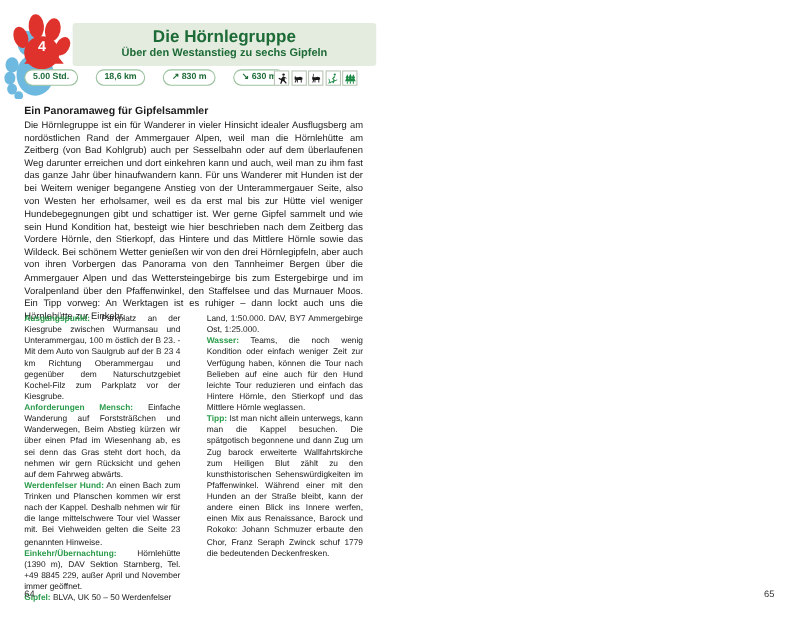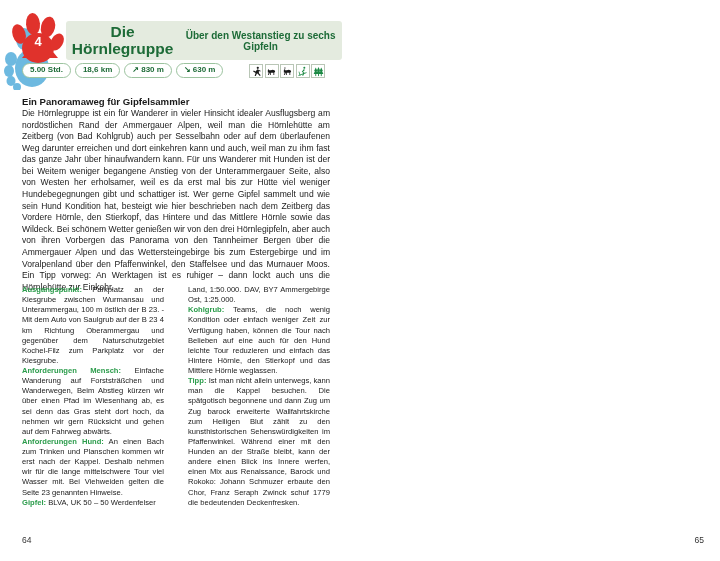--- a/index.html
+++ b/index.html
@@ -22,27 +22,27 @@
     position:absolute; left:23px; top:27px; width:30px; height:28px;
     color:#fff; font-weight:bold; font-size:13px;
     display:flex; align-items:center; justify-content:center;
     letter-spacing:-0.3px;
   }
 
   
   .title-band {
     position:absolute; left:66px; top:21px; width:276px; height:39px;
     background:#e4ebdf; border-radius:3px;
-    display:flex; flex-direction:row; align-items:center; justify-content:center;text-align:center;
+    display:flex; flex-direction:column; align-items:center; justify-content:center;text-align:center;
   }
   .title-main { font-size:15.5px; font-weight:bold; color:#1d6b37; line-height:1.05; }
   .title-sub { font-size:10px; font-weight:bold; color:#1d6b37; margin-top:2px; line-height:1.05; }
 
   
-  .facts { position:absolute; left:22px; top:63px; display:flex; gap:4px; align-items:center; }
+  .facts { position:absolute; left:22px; top:63px; display:flex; gap:16px; align-items:center; }
   .fact {
     border:1px solid #9cc39f; border-radius:8px; background:#fff;
     font-size:8px; font-weight:bold; color:#1d6b37;
     padding:2px 7px 2.5px 7px; white-space:nowrap; line-height:1;
   }
 
   .icons { position:absolute; left:249px; top:64px; display:flex; gap:1.5px; }
   .ico {
     width:14px; height:14px; border:1px solid #b9c6b6; background:#fff;
     display:flex; align-items:center; justify-content:center;
@@ -151,26 +151,27 @@
 
     <div class="intro">
       <h3>Ein Panoramaweg für Gipfelsammler</h3>
       <p>Die Hörnlegruppe ist ein für Wanderer in vieler Hinsicht idealer Ausflugsberg am nordöstlichen Rand der Ammergauer Alpen, weil man die Hörnlehütte am Zeitberg (von Bad Kohlgrub) auch per Sesselbahn oder auf dem überlaufenen Weg darunter erreichen und dort einkehren kann und auch, weil man zu ihm fast das ganze Jahr über hinaufwandern kann. Für uns Wanderer mit Hunden ist der bei Weitem weniger begangene Anstieg von der Unterammergauer Seite, also von Westen her erholsamer, weil es da erst mal bis zur Hütte viel weniger Hundebegegnungen gibt und schattiger ist. Wer gerne Gipfel sammelt und wie sein Hund Kondition hat, besteigt wie hier beschrieben nach dem Zeitberg das Vordere Hörnle, den Stierkopf, das Hintere und das Mittlere Hörnle sowie das Wildeck. Bei schönem Wetter genießen wir von den drei Hörnlegipfeln, aber auch von ihren Vorbergen das Panorama von den Tannheimer Bergen über die Ammergauer Alpen und das Wettersteingebirge bis zum Estergebirge und im Voralpenland über den Pfaffenwinkel, den Staffelsee und das Murnauer Moos. Ein Tipp vorweg: An Werktagen ist es ruhiger – dann lockt auch uns die Hörnlehütte zur Einkehr.</p>
     </div>
 
     <div class="cols">
       <div class="col">
         <p><span class="lbl">Ausgangspunkt:</span><span> Parkplatz an der Kiesgrube zwischen Wurmansau und Unterammergau, 100 m östlich der B 23. - Mit dem Auto von Saulgrub auf der B 23 4 km Richtung Oberammergau und gegenüber dem Naturschutzgebiet Kochel-Filz zum Parkplatz vor der Kiesgrube.</span></p>
         <p><span class="lbl">Anforderungen Mensch:</span><span> Einfache Wanderung auf Forststräßchen und Wanderwegen, Beim Abstieg kürzen wir über einen Pfad im Wiesenhang ab, es sei denn das Gras steht dort hoch, da nehmen wir gern Rücksicht und gehen auf dem Fahrweg abwärts.</span></p>
-        <p><span class="lbl">Anforderungen Hund:</span><span> An einen Bach zum Trinken und Planschen kommen wir erst nach der Kappel. Deshalb nehmen wir für die lange mittelschwere Tour viel Wasser mit. Bei Viehweiden gelten die Seite 23 genannten Hinweise.</span></p>
+        <p><span class="lbl">Werdenfelser Hund:</span><span> An einen Bach zum Trinken und Planschen kommen wir erst nach der Kappel. Deshalb nehmen wir für die lange mittelschwere Tour viel Wasser mit. Bei Viehweiden gelten die Seite 23 genannten Hinweise.</span></p>
+        <p><span class="lbl">Einkehr/Übernachtung:</span><span> Hörnlehütte (1390 m), DAV Sektion Starnberg, Tel. +49 8845 229, außer April und November immer geöffnet.</span></p>
         <p><span class="lbl">Gipfel:</span><span> BLVA, UK 50 – 50 Werdenfelser</span></p>
       </div>
       <div class="col">
         <p><span>Land, 1:50.000. DAV, BY7 Ammergebirge Ost, 1:25.000.</span></p>
-        <p><span class="lbl">Kohlgrub:</span><span> Teams, die noch wenig Kondition oder einfach weniger Zeit zur Verfügung haben, können die Tour nach Belieben auf eine auch für den Hund leichte Tour reduzieren und einfach das Hintere Hörnle, den Stierkopf und das Mittlere Hörnle weglassen.</span></p>
+        <p><span class="lbl">Wasser:</span><span> Teams, die noch wenig Kondition oder einfach weniger Zeit zur Verfügung haben, können die Tour nach Belieben auf eine auch für den Hund leichte Tour reduzieren und einfach das Hintere Hörnle, den Stierkopf und das Mittlere Hörnle weglassen.</span></p>
         <p><span class="lbl">Tipp:</span><span> Ist man nicht allein unterwegs, kann man die Kappel besuchen. Die spätgotisch begonnene und dann Zug um Zug barock erweiterte Wallfahrtskirche zum Heiligen Blut zählt zu den kunsthistorischen Sehenswürdigkeiten im Pfaffenwinkel. Während einer mit den Hunden an der Straße bleibt, kann der andere einen Blick ins Innere werfen, einen Mix aus Renaissance, Barock und Rokoko: Johann Schmuzer erbaute den Chor, Franz Seraph Zwinck schuf 1779 die bedeutenden Deckenfresken.</span></p>
       </div>
     </div>
 
     <div class="pgnum l">64</div>
   </div>
 
   <div class="right-page">
 
     <div class="pgnum r">65</div>

